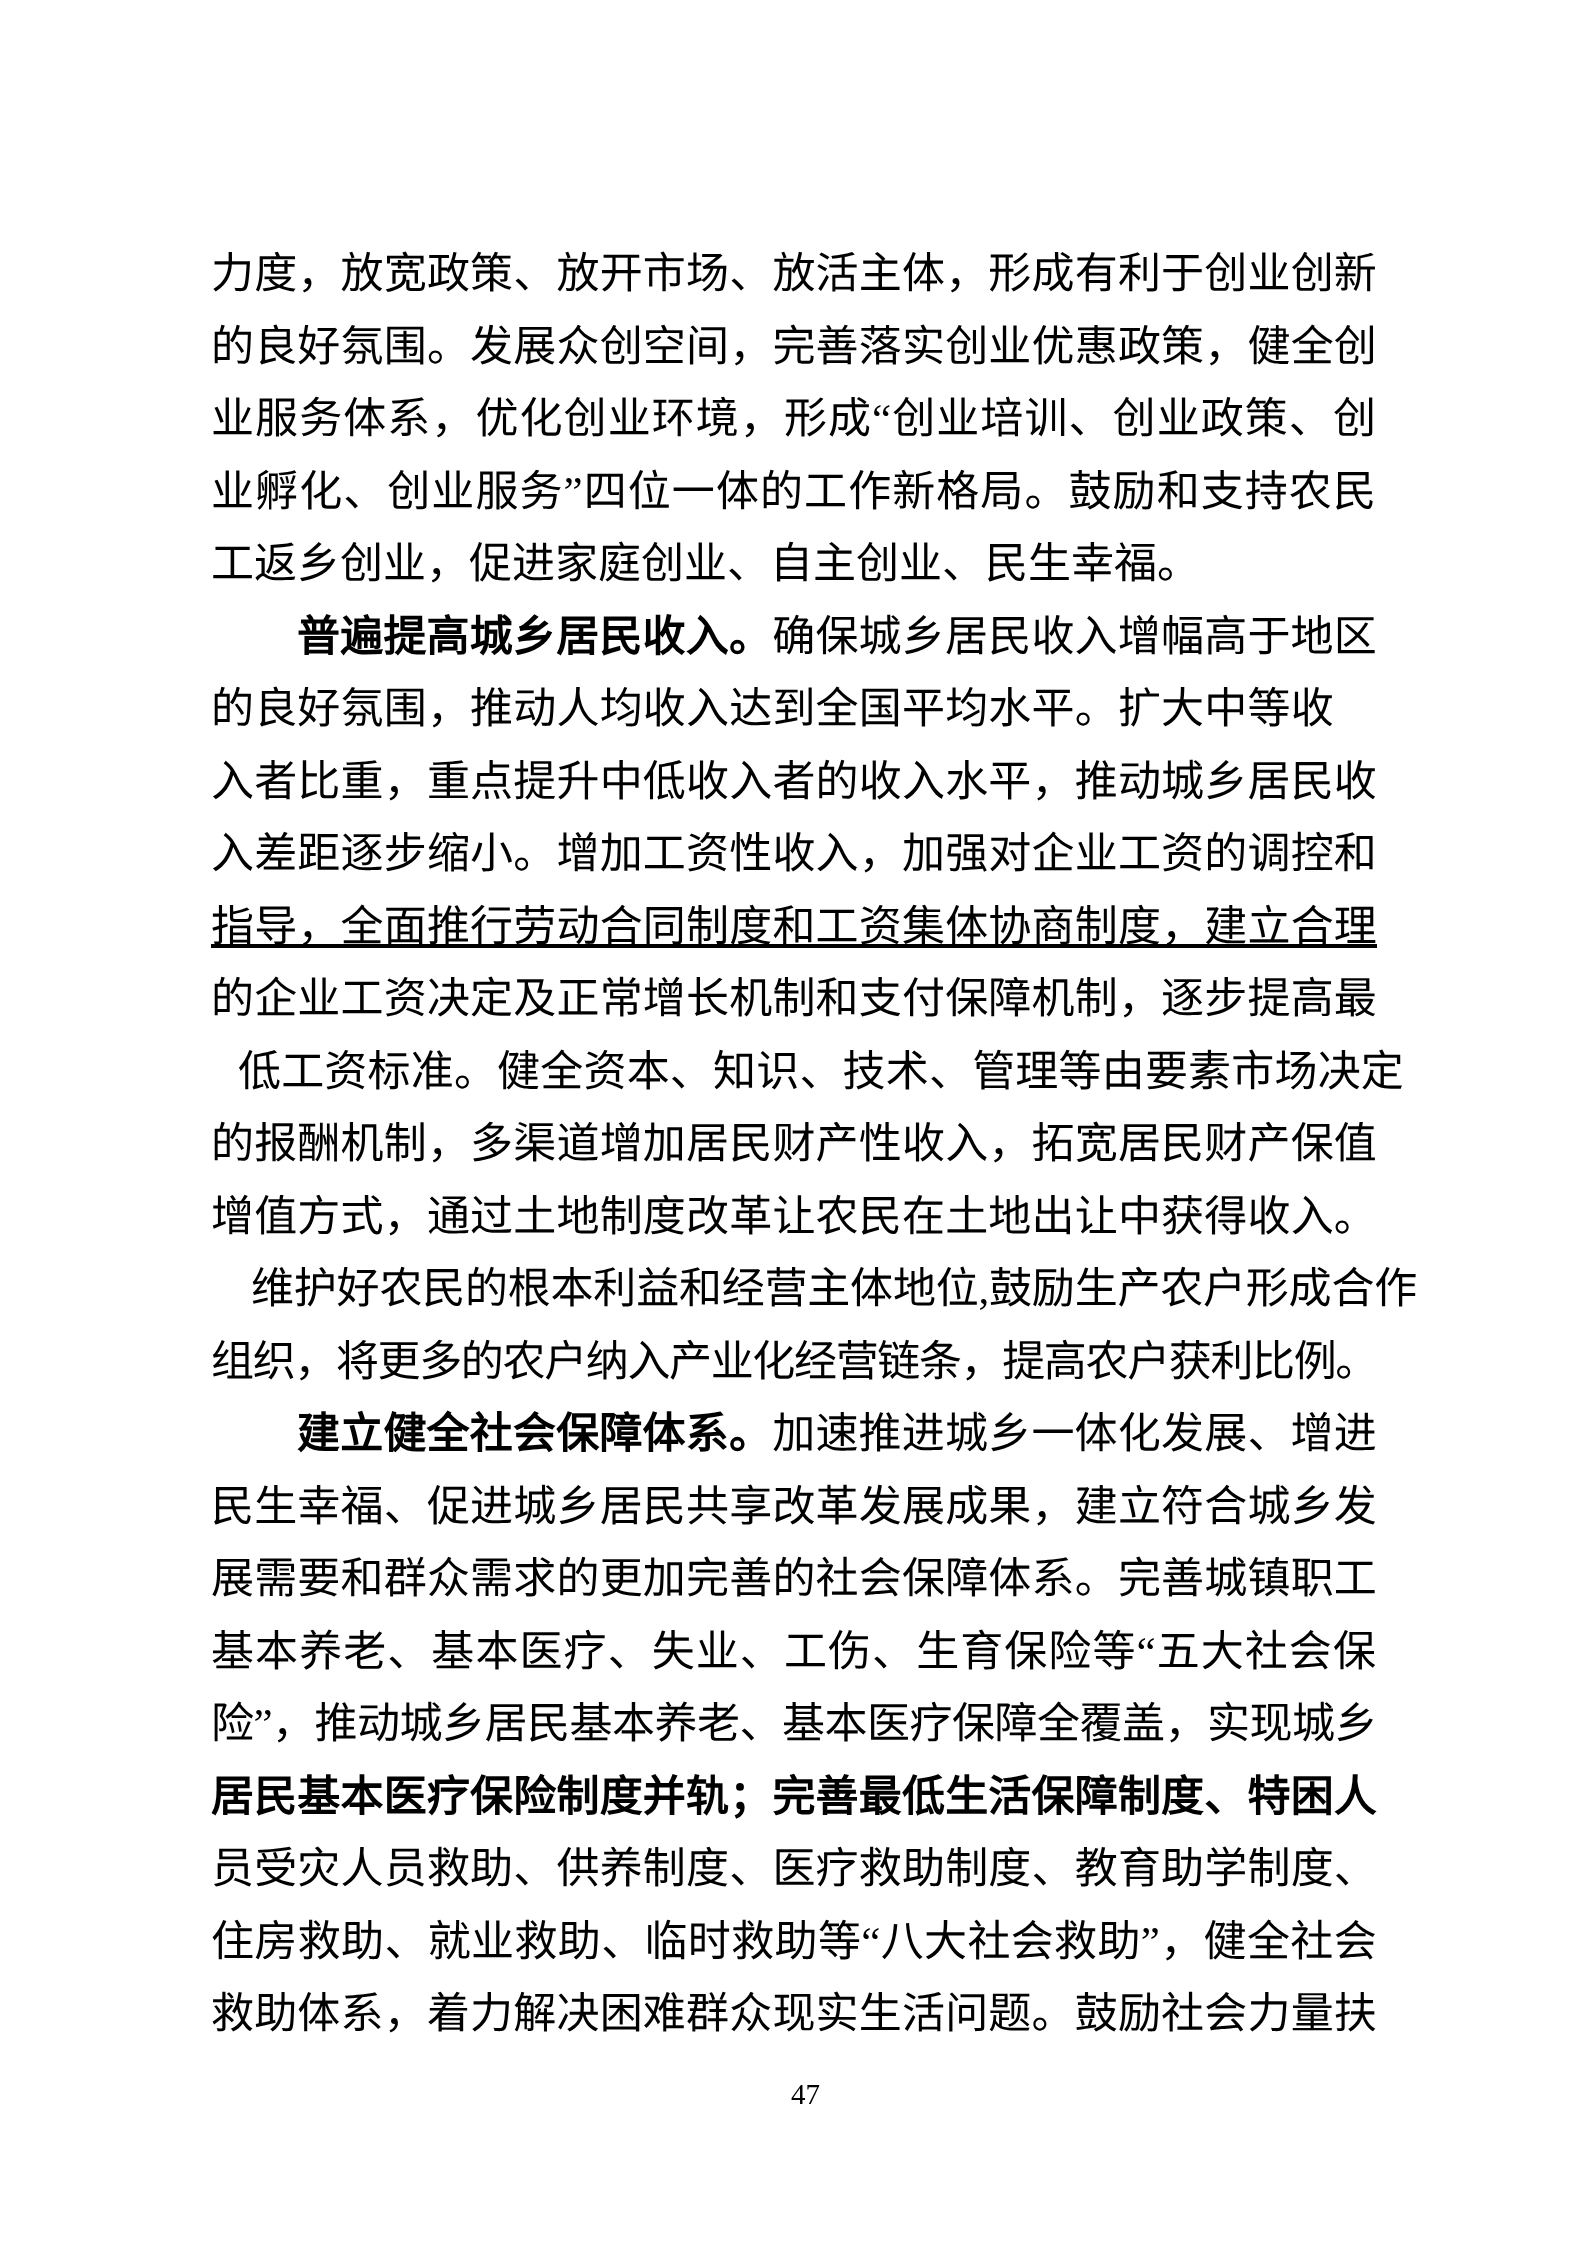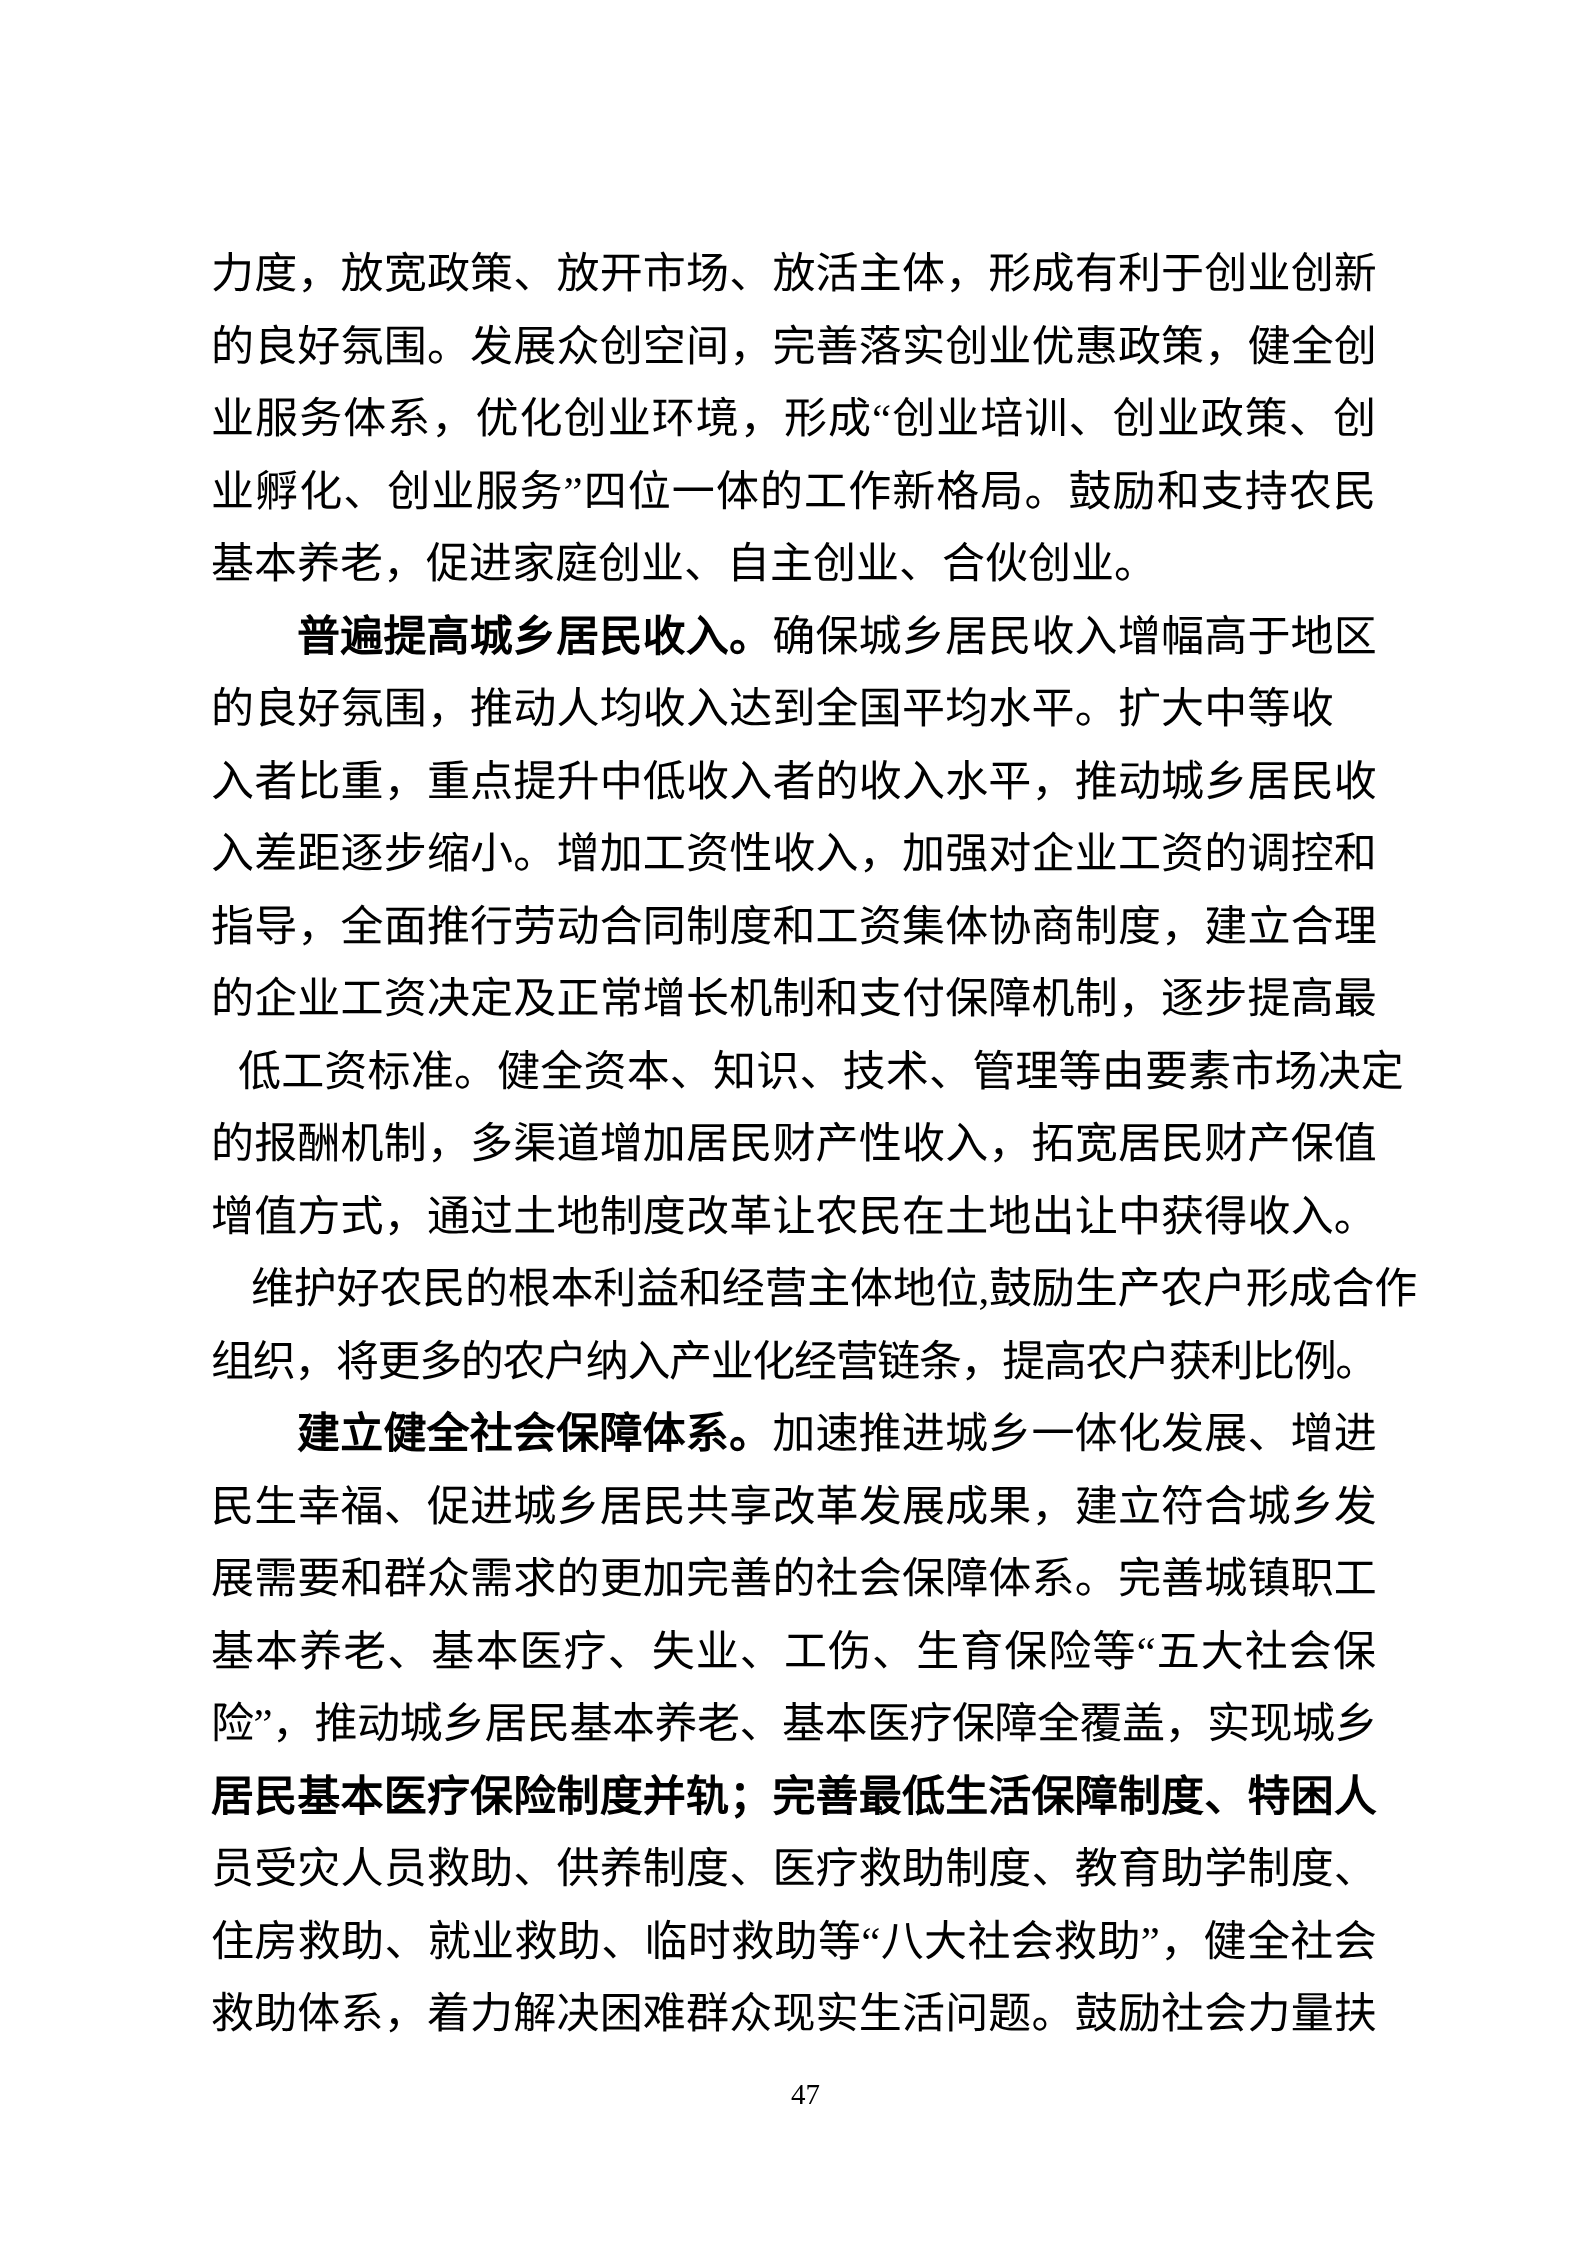--- a/index.html
+++ b/index.html
@@ -41,26 +41,26 @@
 </style>
 </head>
 <body>
 
 <div class="page">
   <div class="text-block">
       <div class="line"><span class="line-content" style="letter-spacing: 0.185185px;"><span class="seg">力度，放宽政策、放开市场、放活主体，形成有利于创业创新</span></span></div>
       <div class="line"><span class="line-content" style="letter-spacing: 0.185185px;"><span class="seg">的良好氛围。发展众创空间，完善落实创业优惠政策，健全创</span></span></div>
       <div class="line"><span class="line-content" style="letter-spacing: 1.0706px;"><span class="seg">业服务体系，优化创业环境，形成“创业培训、创业政策、创</span></span></div>
       <div class="line"><span class="line-content" style="letter-spacing: 1.0706px;"><span class="seg">业孵化、创业服务”四位一体的工作新格局。鼓励和支持农民</span></span></div>
-      <div class="line"><span class="line-content"><span class="seg">基本养老，促进家庭创业、自主创业、合伙创业。</span></span></div>
+      <div class="line"><span class="line-content"><span class="seg">工返乡创业，促进家庭创业、自主创业、民生幸福。</span></span></div>
       <div class="line indent"><span class="line-content" style="letter-spacing: 0.2px;"><span class="seg-bold">普遍提高城乡居民收入。</span><span class="seg">确保城乡居民收入增幅高于地区</span></span></div>
       <div class="line"><span class="line-content" style="letter-spacing: 0.185185px;"><span class="seg">的良好氛围，推动人均收入达到全国平均水平。扩大中等收</span></span></div>
       <div class="line"><span class="line-content" style="letter-spacing: 0.185185px;"><span class="seg">入者比重，重点提升中低收入者的收入水平，推动城乡居民收</span></span></div>
       <div class="line"><span class="line-content" style="letter-spacing: 0.185185px;"><span class="seg">入差距逐步缩小。增加工资性收入，加强对企业工资的调控和</span></span></div>
-      <div class="line"><span class="line-content" style="letter-spacing: 0.185185px;"><span class="seg">指导，全面推行劳动合同制度和工资集体协商制度，建立合理</span></span></div>
+      <div class="line"><span class="line-content" style="letter-spacing: 0.185185px; text-decoration: underline;"><span class="seg">指导，全面推行劳动合同制度和工资集体协商制度，建立合理</span></span></div>
       <div class="line"><span class="line-content" style="letter-spacing: 0.185185px;"><span class="seg">的企业工资决定及正常增长机制和支付保障机制，逐步提高最</span></span></div>
       <div class="line"><span class="line-content" style="letter-spacing: 0.185185px; margin-left: 27px;"><span class="seg">低工资标准。健全资本、知识、技术、管理等由要素市场决定</span></span></div>
       <div class="line"><span class="line-content" style="letter-spacing: 0.185185px;"><span class="seg">的报酬机制，多渠道增加居民财产性收入，拓宽居民财产保值</span></span></div>
       <div class="line"><span class="line-content" style="letter-spacing: 0.185185px;"><span class="seg">增值方式，通过土地制度改革让农民在土地出让中获得收入。</span></span></div>
       <div class="line"><span class="line-content" style="letter-spacing: -0.205357px; margin-left: 40px;"><span class="seg">维护好农民的根本利益和经营主体地位,鼓励生产农户形成合作</span></span></div>
       <div class="line"><span class="line-content" style="letter-spacing: -1.35714px;"><span class="seg">组织，将更多的农户纳入产业化经营链条，提高农户获利比例。</span></span></div>
       <div class="line indent"><span class="line-content" style="letter-spacing: 0.2px;"><span class="seg-bold">建立健全社会保障体系。</span><span class="seg">加速推进城乡一体化发展、增进</span></span></div>
       <div class="line"><span class="line-content" style="letter-spacing: 0.185185px;"><span class="seg">民生幸福、促进城乡居民共享改革发展成果，建立符合城乡发</span></span></div>
       <div class="line"><span class="line-content" style="letter-spacing: 0.185185px;"><span class="seg">展需要和群众需求的更加完善的社会保障体系。完善城镇职工</span></span></div>
       <div class="line"><span class="line-content" style="letter-spacing: 1.0706px;"><span class="seg">基本养老、基本医疗、失业、工伤、生育保险等“五大社会保</span></span></div>

